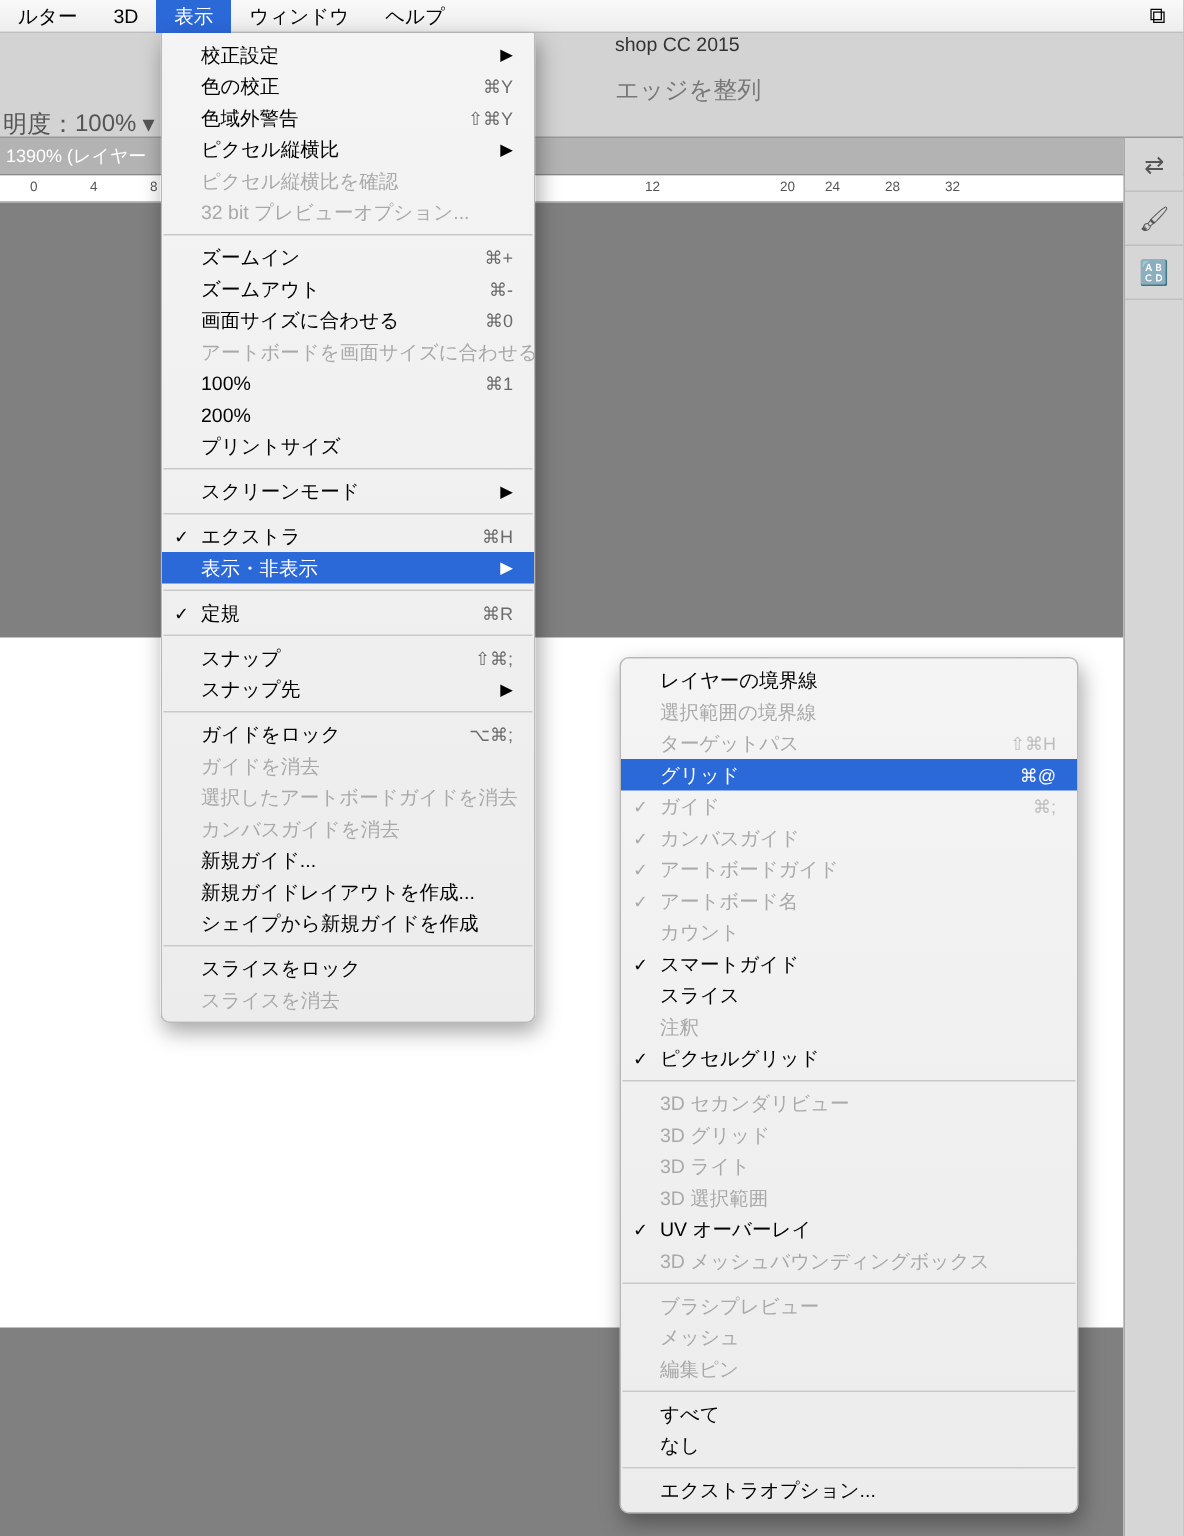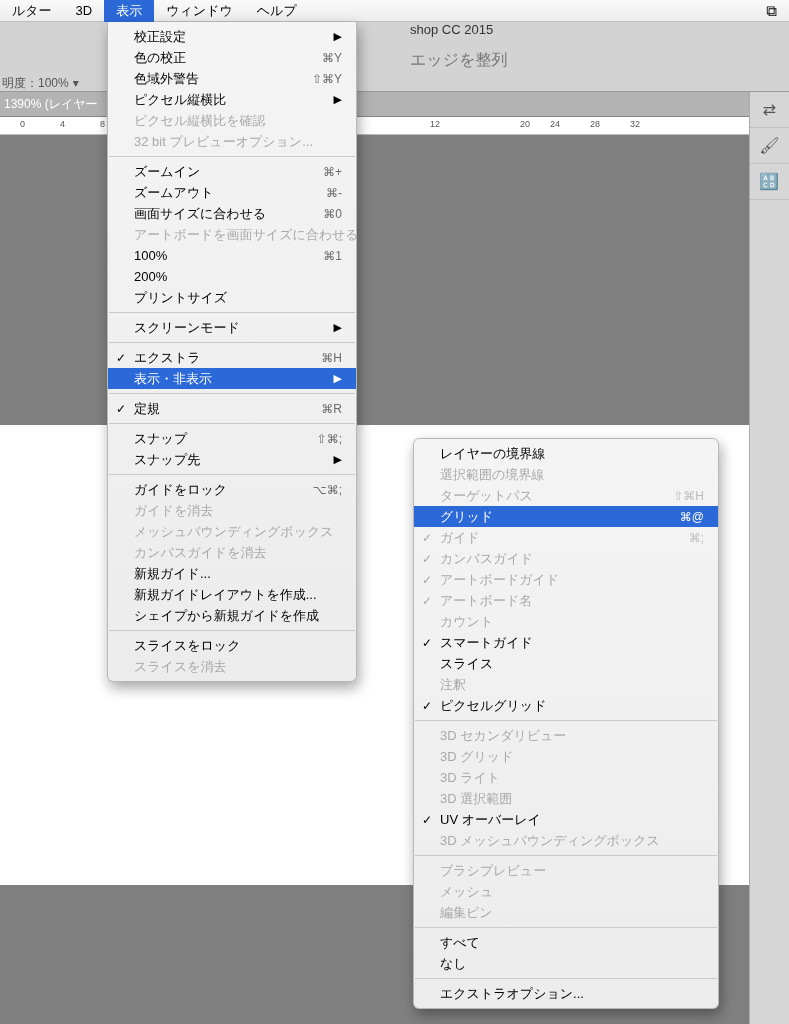--- a/index.html
+++ b/index.html
@@ -44,21 +44,21 @@
     color: #333;
   }
   .opacity-block {
     position: absolute;
     left: 0;
     top: 46px;
     height: 30px;
     display: flex;
     align-items: center;
     color: #555;
-    font-size: 12px;
+    font-size: 16px;
   }
   .option-row {
     position: absolute;
     left: 410px;
     top: 50px;
     font-size: 16px;
     color: #777;
   }
   .secondbar {
     position: absolute;
@@ -327,21 +327,21 @@
     </div>
     <div class="sep"></div>
     <div class="row">
       <span class="label">ガイドをロック</span>
       <span class="shortcut">⌥⌘;</span>
     </div>
     <div class="row disabled">
       <span class="label">ガイドを消去</span>
     </div>
     <div class="row disabled">
-      <span class="label">メッシュバウンディングボックス</span>
+      <span class="label">選択したアートボードガイドを消去</span>
     </div>
     <div class="row disabled">
       <span class="label">カンバスガイドを消去</span>
     </div>
     <div class="row">
       <span class="label">新規ガイド...</span>
     </div>
     <div class="row">
       <span class="label">新規ガイドレイアウトを作成...</span>
     </div>

